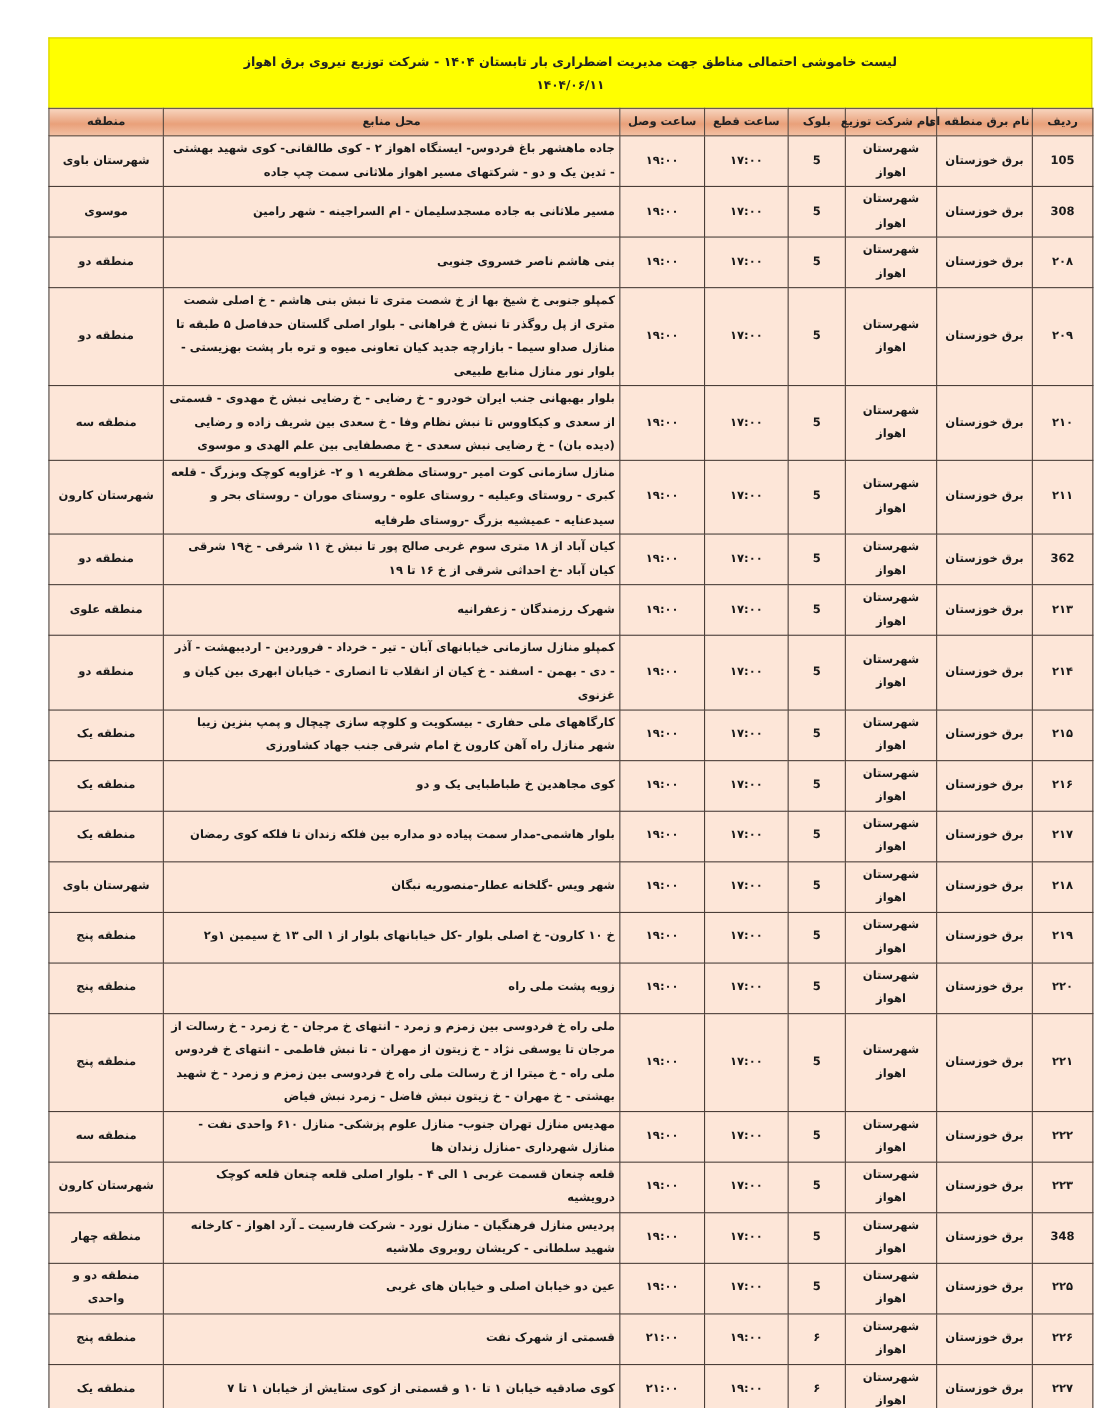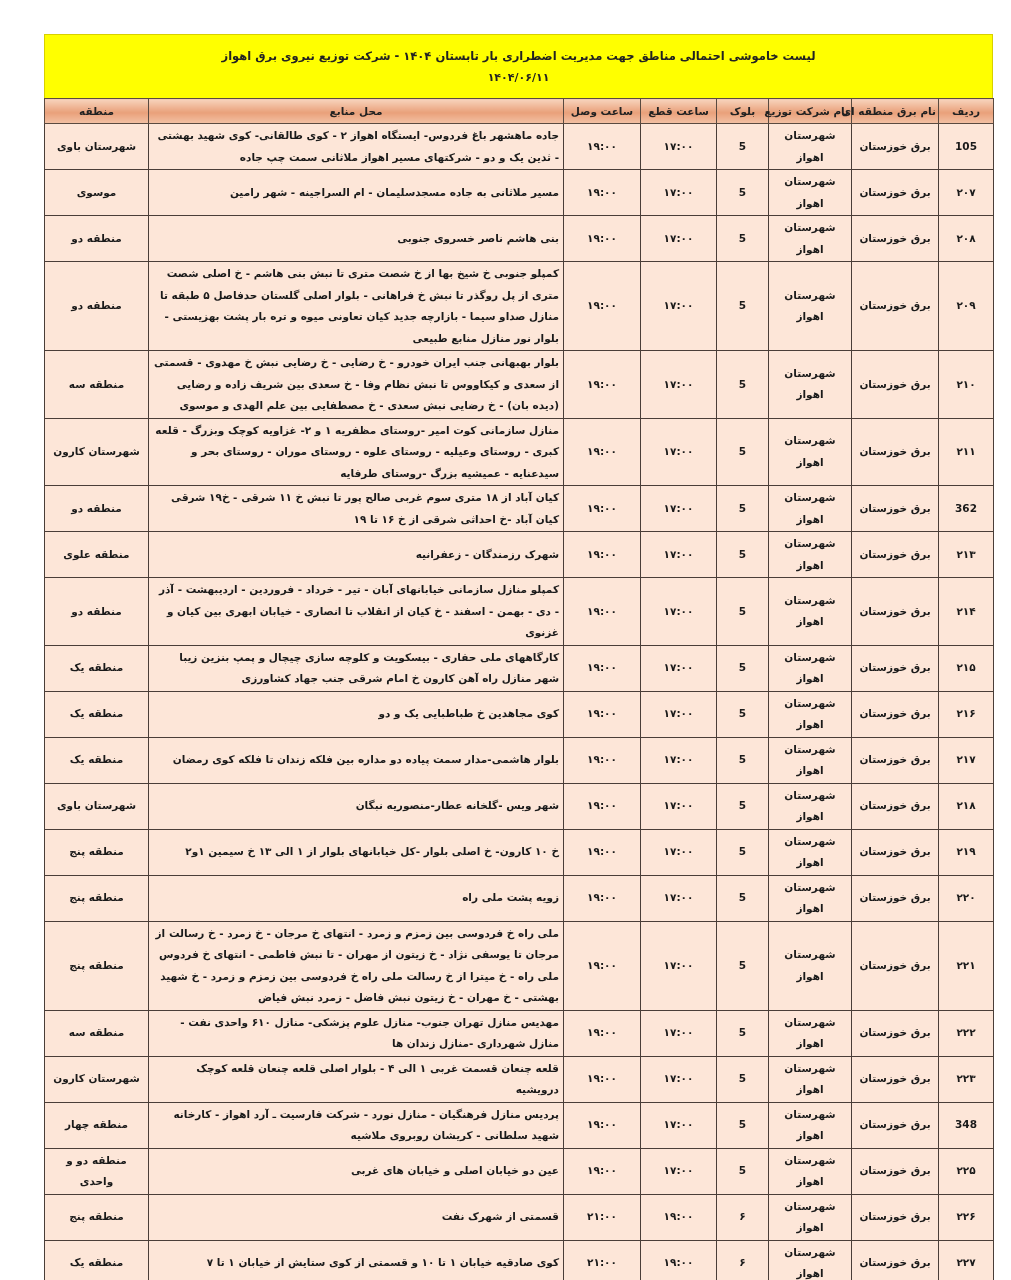--- a/index.html
+++ b/index.html
@@ -61,21 +61,21 @@
           <td class="num">105</td>
           <td>برق خوزستان</td>
           <td>شهرستان اهواز</td>
           <td class="block">5</td>
           <td class="time">۱۷:۰۰</td>
           <td class="time">۱۹:۰۰</td>
           <td class="feed">جاده ماهشهر باغ فردوس- ایستگاه اهواز ۲ - کوی طالقانی- کوی شهید بهشتی - ثدین یک و دو - شرکتهای مسیر اهواز ملاثانی سمت چپ جاده</td>
           <td>شهرستان باوی</td>
         </tr>
         <tr style="height: 22px;">
-          <td class="num">۲۰۷</td>
+          <td class="num">308</td>
           <td>برق خوزستان</td>
           <td>شهرستان اهواز</td>
           <td class="block">5</td>
           <td class="time">۱۷:۰۰</td>
           <td class="time">۱۹:۰۰</td>
           <td class="feed">مسیر ملاثانی به جاده مسجدسلیمان - ام السراجینه - شهر رامین</td>
           <td>موسوی</td>
         </tr>
         <tr style="height: 22px;">
           <td class="num">۲۰۸</td>

